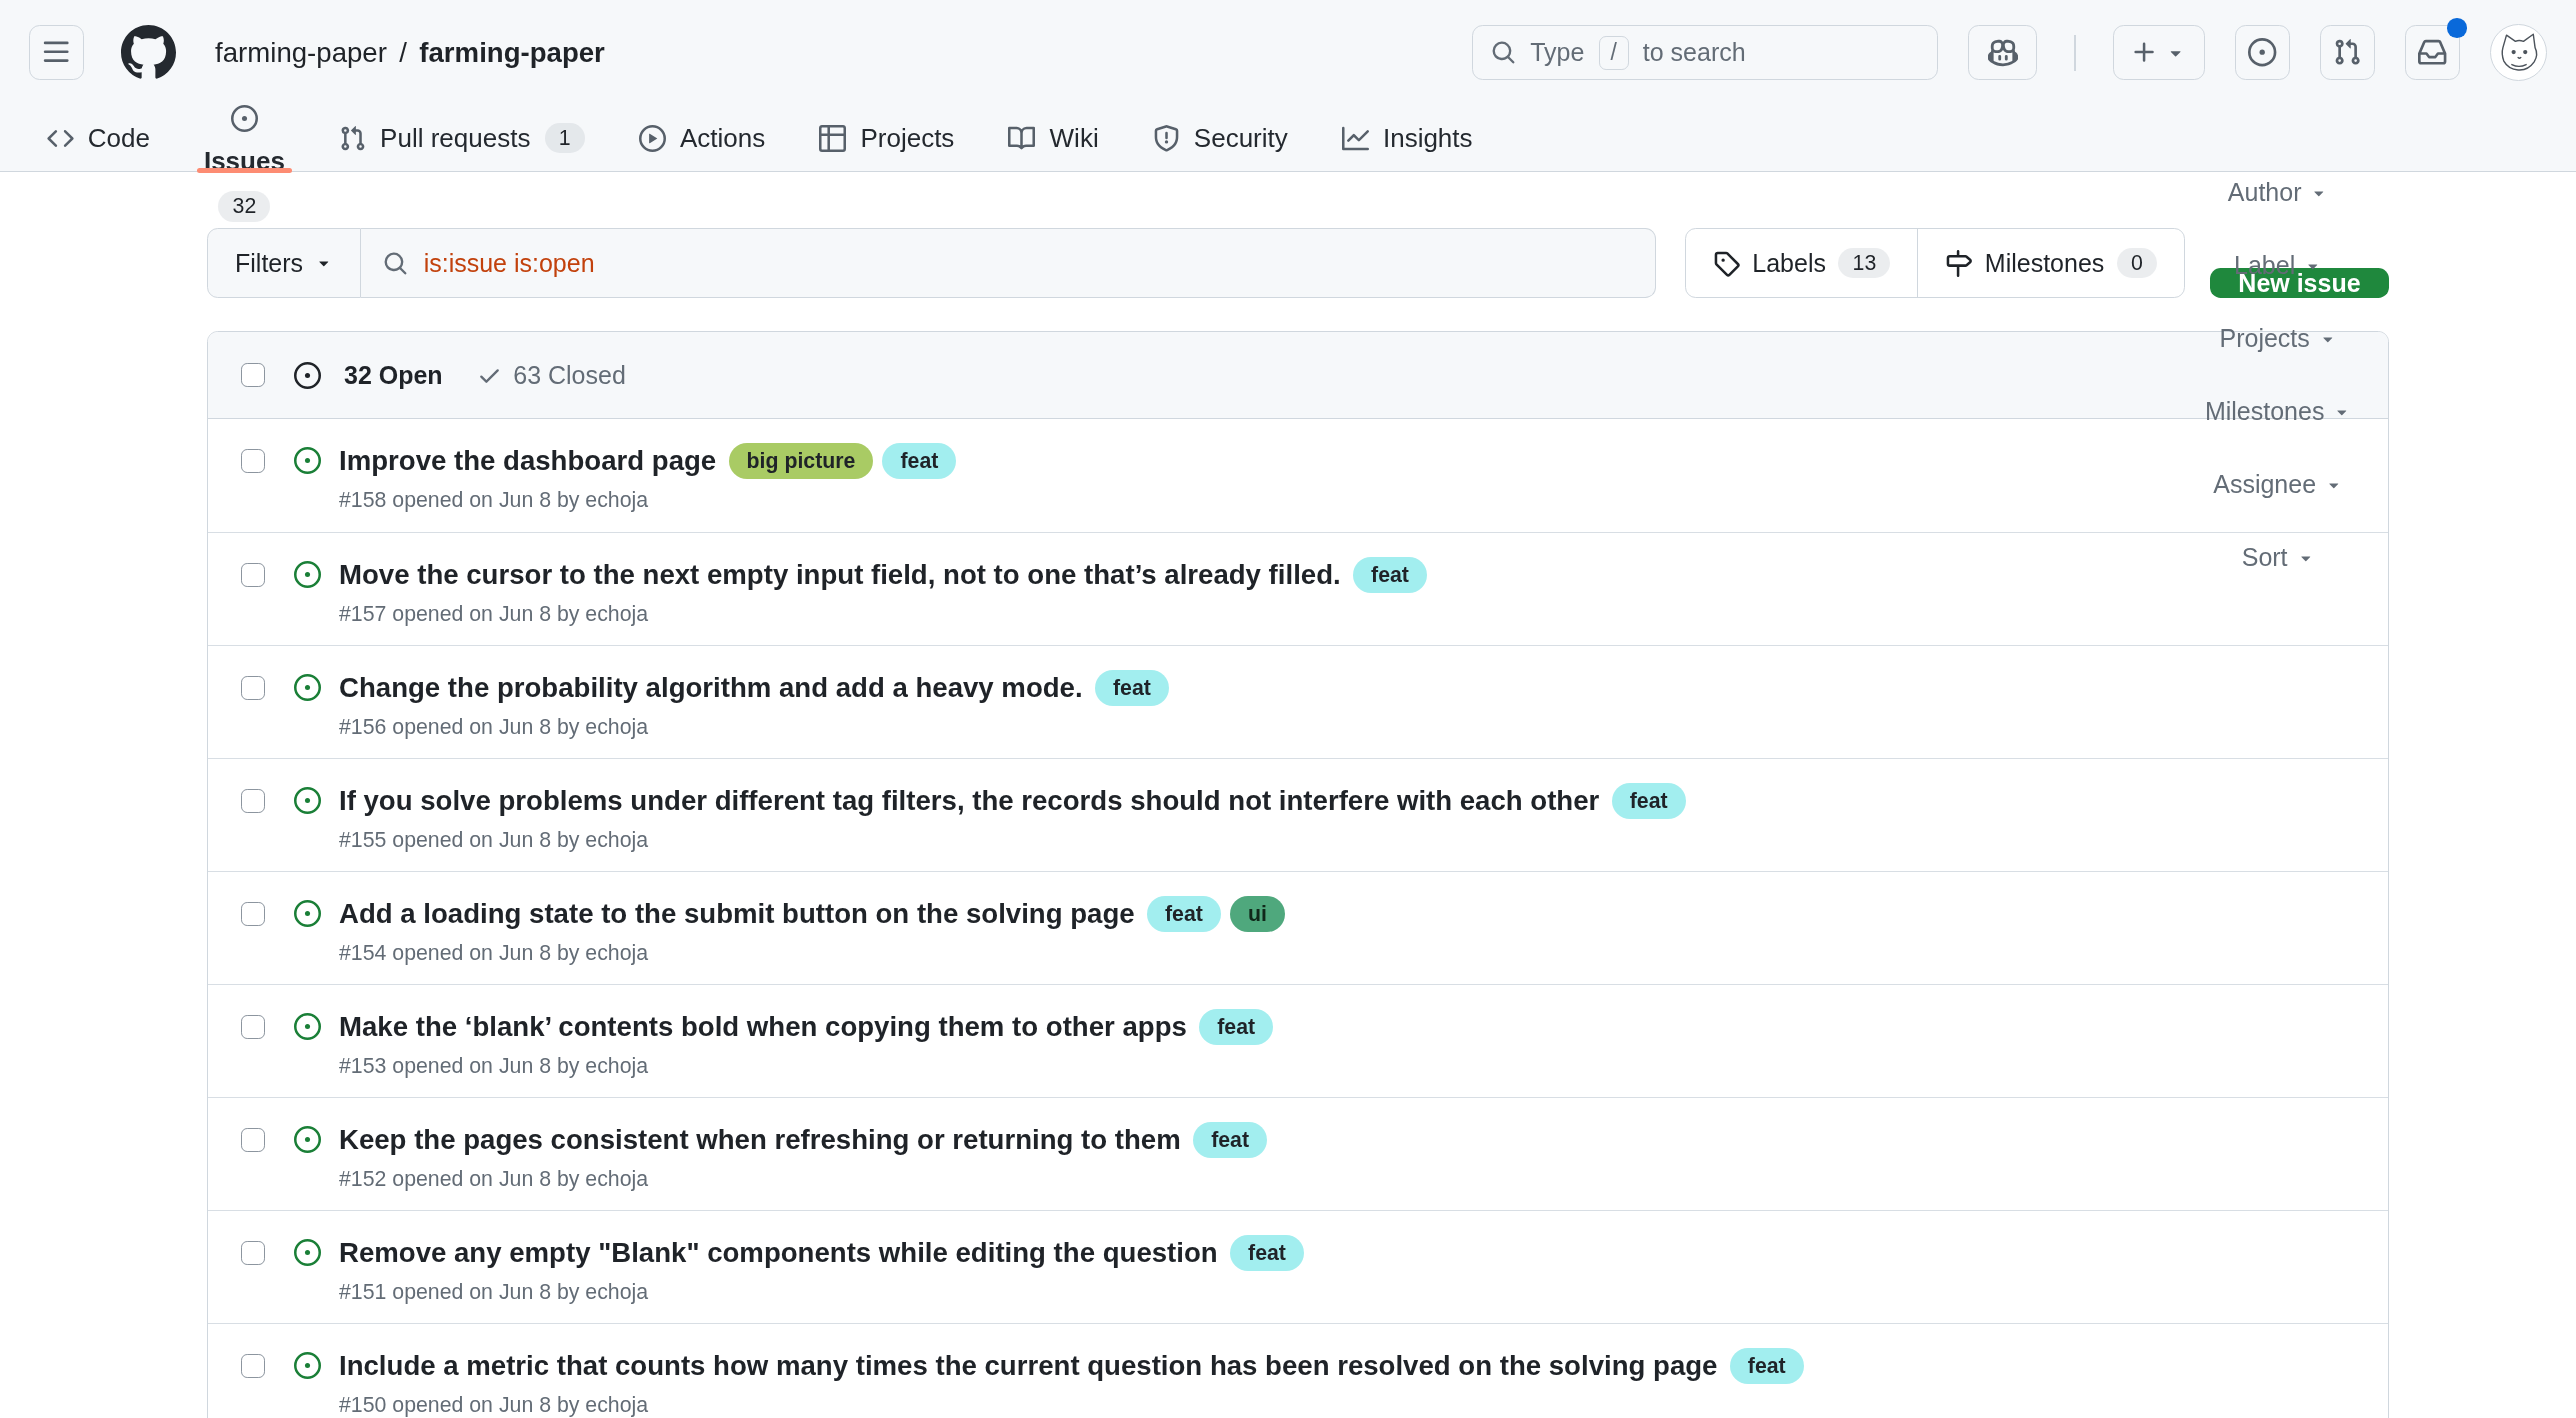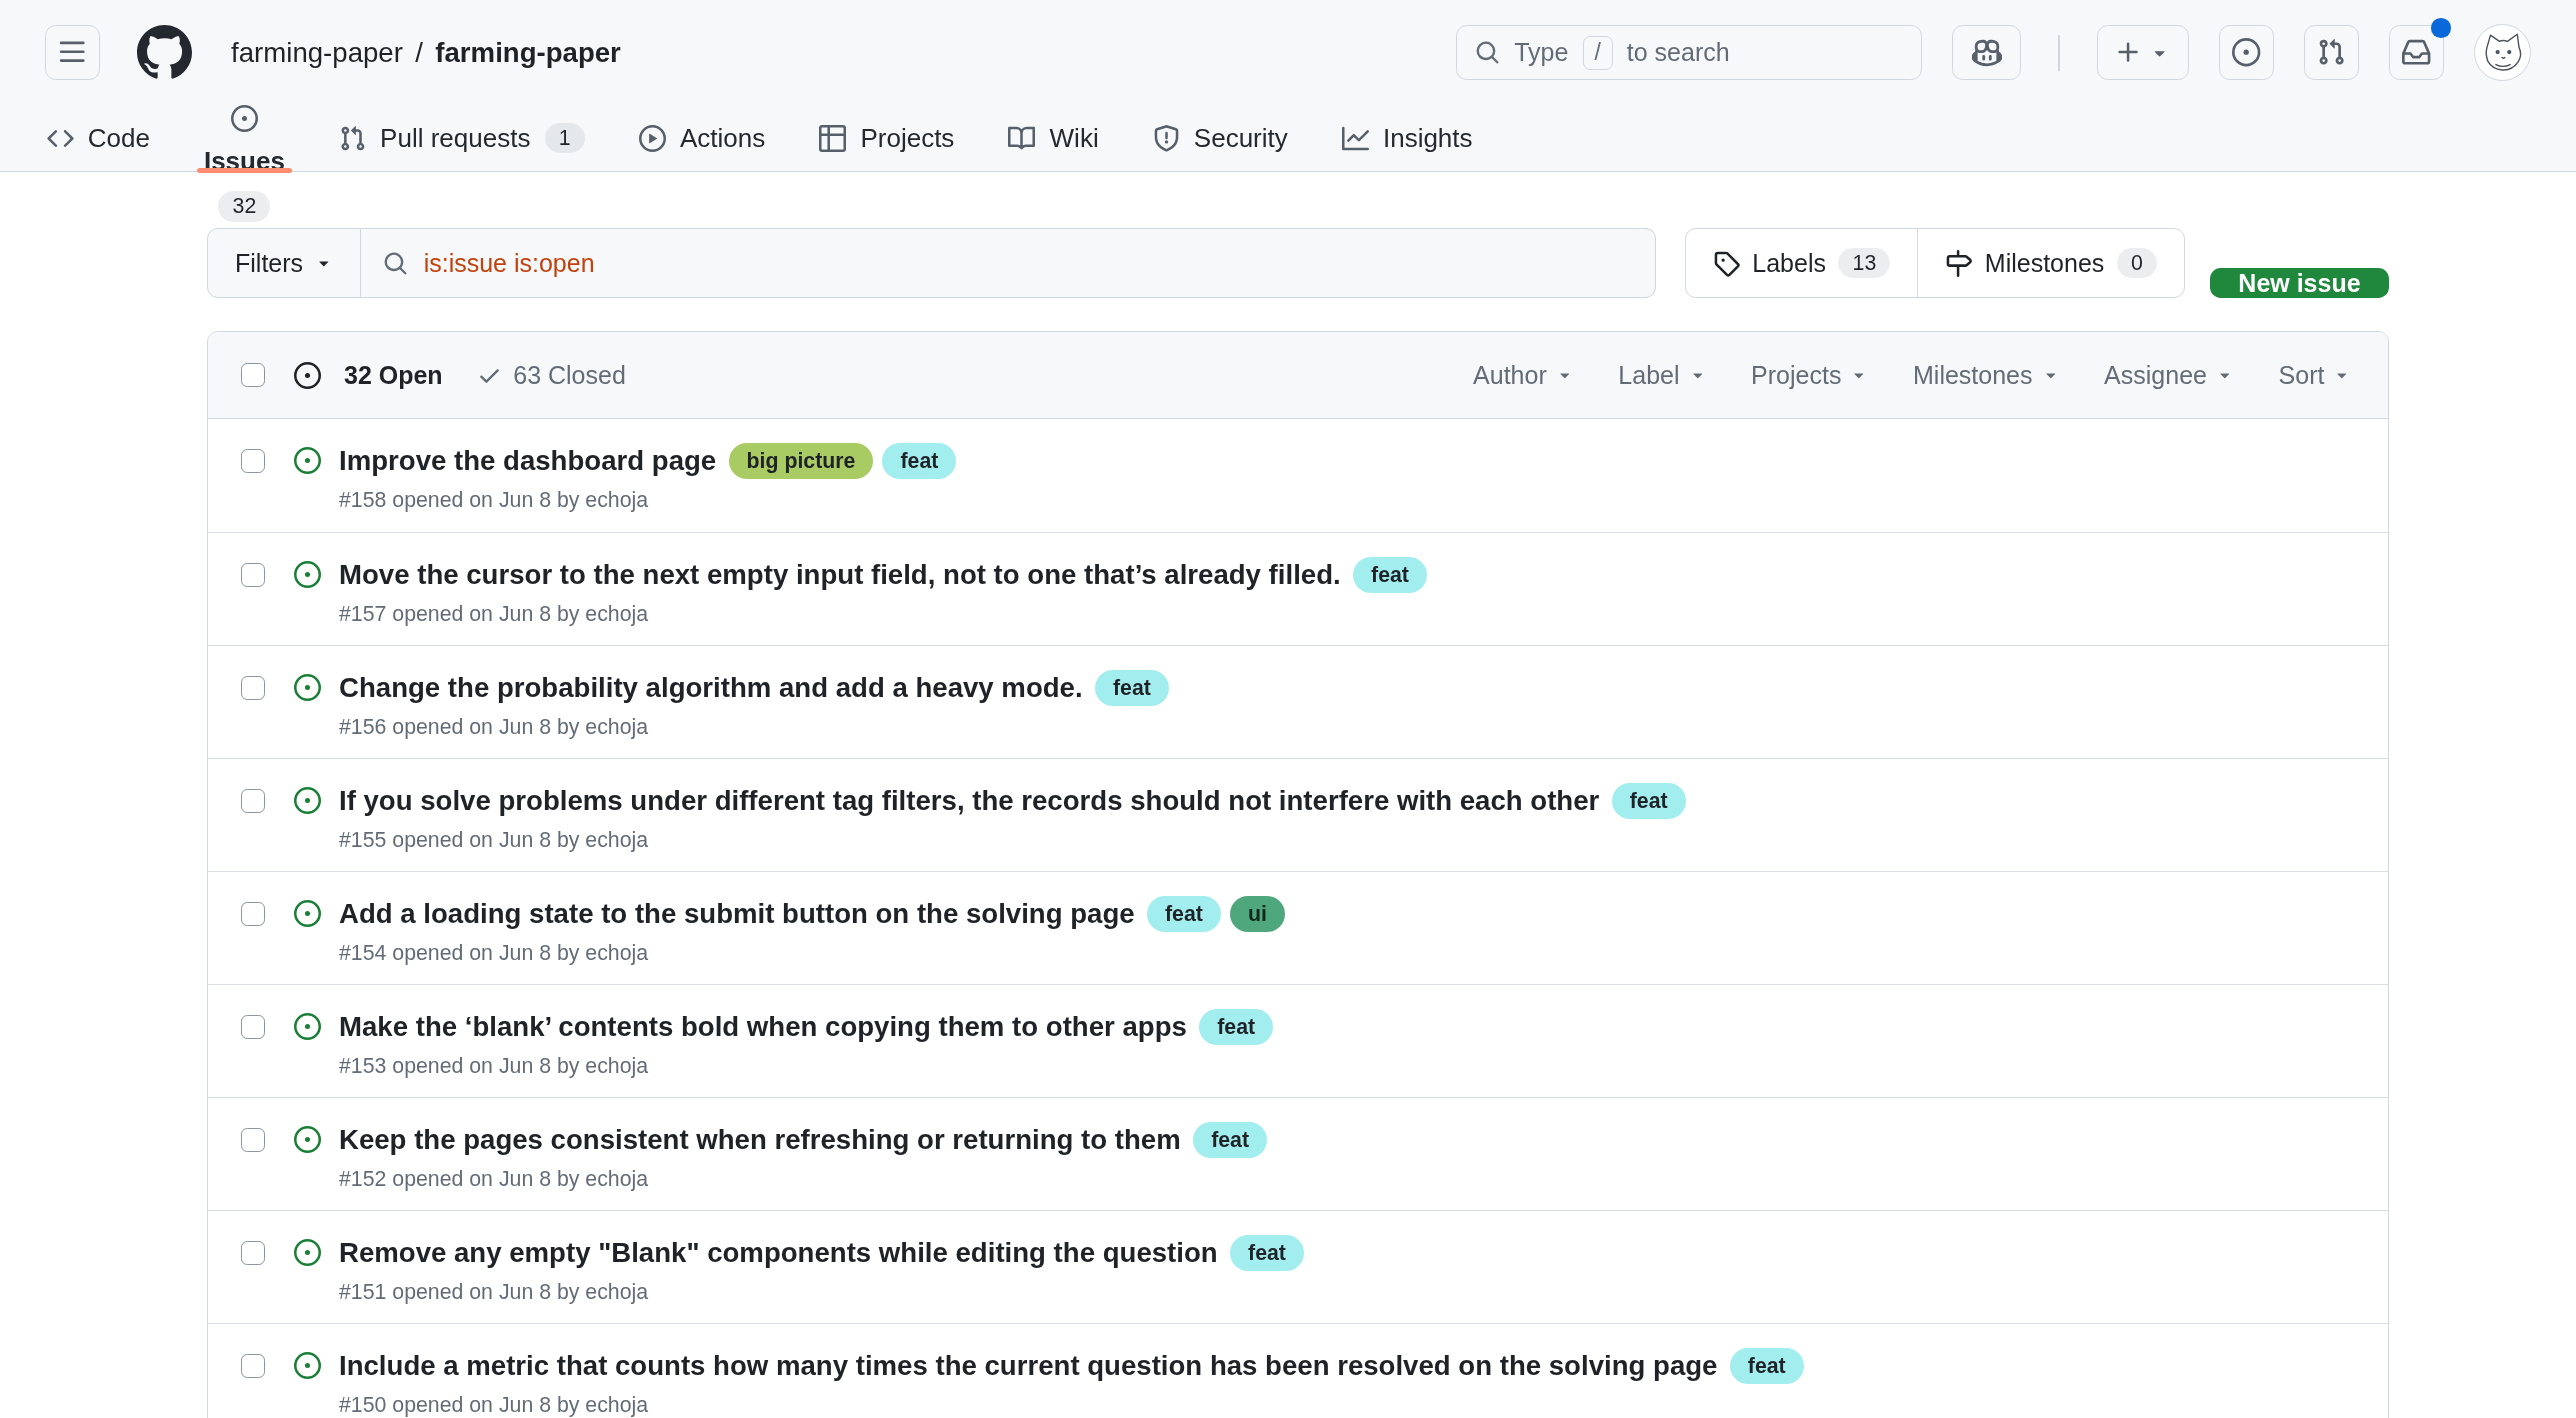--- a/index.html
+++ b/index.html
@@ -14,21 +14,21 @@
   html,body{margin:0;padding:0;}
   body{
     width:2576px;height:1419px;overflow:hidden;background:#fff;
     font-family:"Liberation Sans","DejaVu Sans",sans-serif;
     font-size:25px;color:var(--fg);
   }
   .octicon{display:inline-block;fill:currentColor;flex:none;}
 
   
   .top{background:var(--hdr-bg);}
-  .header-row{display:flex;align-items:center;height:105px;padding:0 45px;gap:30px;}
+  .header-row{display:flex;align-items:center;height:105px;padding:0 29px;gap:30px;}
   .icon-btn{
     display:flex;align-items:center;justify-content:center;gap:7.1px;
     height:55px;min-width:55px;background:transparent;border:1.8px solid var(--border);
     border-radius:10.7px;color:var(--icon);cursor:pointer;position:relative;
   }
   .logo{color:#24292f;display:flex;align-items:center;margin-left:7.1px;}
   .crumbs{display:flex;align-items:center;gap:12.4px;font-size:27.6px;margin-left:9px;white-space:nowrap;}
   .crumbs .repo{font-weight:bold;}
   .global-search{
     margin-left:auto;display:flex;align-items:center;gap:14.2px;width:466px;height:55px;
@@ -96,21 +96,21 @@
   .list-header{
     display:flex;align-items:center;height:87px;padding:0 36px 0 33px;
     background:var(--hdr-bg);border-bottom:1.8px solid var(--border);border-radius:9.8px 9.8px 0 0;
   }
   input[type=checkbox]{
     appearance:none;-webkit-appearance:none;width:24px;height:24px;margin:0;
     border:1.8px solid #8c959f;border-radius:6.2px;background:#fff;cursor:pointer;flex:none;
   }
   .open-link{display:flex;align-items:center;gap:23px;margin-left:29px;font-weight:bold;cursor:pointer;}
   .closed-link{display:flex;align-items:center;gap:11.6px;margin-left:34px;color:var(--muted);cursor:pointer;}
-  .header-filters{margin-left:auto;display:flex;align-items:center;gap:44px;color:var(--muted);}
+  .header-filters{margin-left:auto;display:flex;align-items:center;gap:44px;color:var(--muted);flex-direction:column;}
   .hf{display:flex;align-items:center;gap:8px;cursor:pointer;font-size:25px;}
 
   .issue-row{display:flex;align-items:flex-start;height:113px;padding:24px 28.4px 0 33px;}
   .issue-row + .issue-row{border-top:1.8px solid var(--row-border);}
   .issue-row .open-icon{margin-left:29px;margin-top:0;color:var(--open-green,#1a7f37);}
   .issue-main{margin-left:18px;min-width:0;}
   .title-line{display:flex;align-items:center;flex-wrap:wrap;gap:12.4px;}
   .issue-title{font-size:27.6px;font-weight:bold;color:var(--fg);cursor:pointer;line-height:36px;}
   .label-pill{
     display:inline-flex;align-items:center;border-radius:888px;

